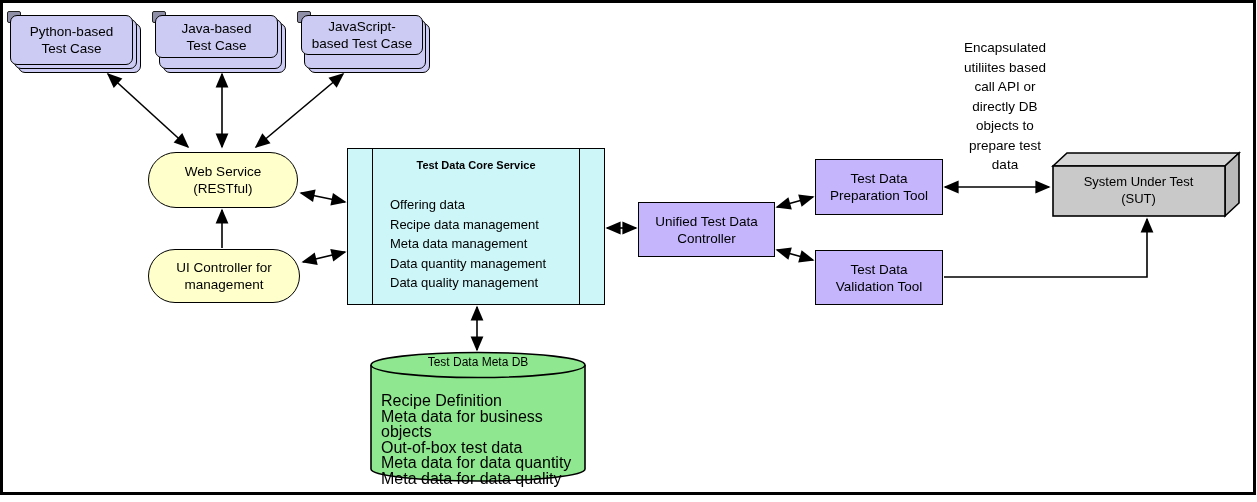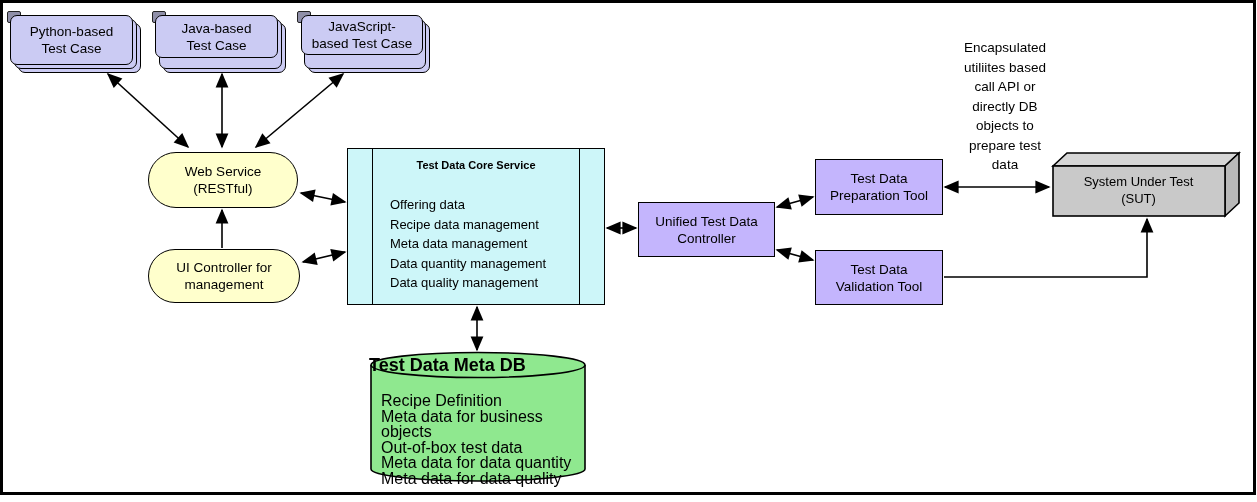--- a/index.html
+++ b/index.html
@@ -24,21 +24,21 @@
   
   .core{position:absolute;box-sizing:border-box;left:347px;top:148px;width:258px;height:157px;
         background:#CDF6F9;border:1.6px solid #000;}
   .vline{position:absolute;top:0;bottom:0;width:1.4px;background:#000;}
   .core-title{position:absolute;left:26px;right:26px;top:10px;text-align:center;
               font-weight:bold;font-size:11px;}
   .core-list{position:absolute;left:42px;top:46px;font-size:13px;line-height:19.5px;text-align:left;}
 
   
   .db{position:absolute;left:369px;top:350px;width:218px;height:136px;}
-  .db-title{position:absolute;left:0;right:0;top:5px;font-weight:bold;font-size:18px;}
+  .db-title{position:absolute;left:0;right:0;top:5px;text-align:center;font-weight:normal;font-size:12px;}
   .db-list{position:absolute;left:12px;top:43px;font-size:16px;line-height:15.5px;}
 
   
   .sut{position:absolute;left:1051px;top:151px;width:190px;height:68px;}
   .sut-label{position:absolute;left:2px;top:14px;width:171px;height:50px;
              display:flex;flex-direction:column;align-items:center;justify-content:center;
              text-align:center;font-size:13px;line-height:17px;}
 
   .note{position:absolute;left:935px;top:38px;width:140px;text-align:center;
         font-size:13.5px;line-height:19.5px;}

